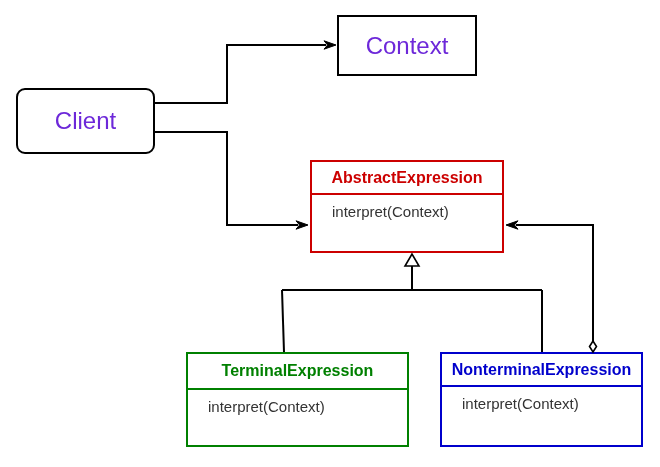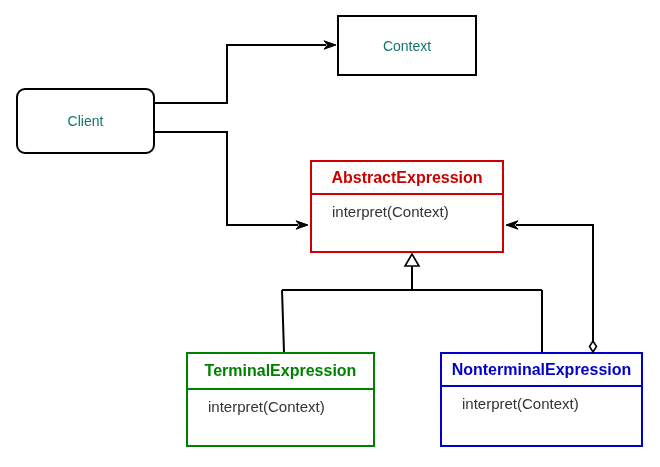--- a/index.html
+++ b/index.html
@@ -22,22 +22,22 @@
     position: absolute;
     background: #ffffff;
     box-sizing: border-box;
     z-index: 1;
   }
   .simple-node {
     border: 2px solid #000000;
     display: flex;
     align-items: center;
     justify-content: center;
-    font-size: 14px;
-    color: #0f766e;
+    font-size: 24px;
+    color: #6d28d9;
   }
   .class-node {
     border: 2px solid #000000; 
   }
   .class-title {
     box-sizing: border-box;
     height: 33px;
     display: flex;
     align-items: center;
     justify-content: center;
@@ -48,21 +48,21 @@
   .class-methods {
     padding: 7px 20px;
     font-size: 15px;
     color: #333333;
     line-height: 19px;
   }
   
   .node-client        { left: 16px;  top: 88px;  width: 139px; height: 66px; border-radius: 9px; }
   .node-context       { left: 337px; top: 15px;  width: 140px; height: 61px; }
   .node-abstract      { left: 310px; top: 160px; width: 194px; height: 93px; }
-  .node-terminal      { left: 186px; top: 352px; width: 189px; height: 95px; }
+  .node-terminal      { left: 186px; top: 352px; width: 223px; height: 95px; }
   .node-terminal .class-title { height: 36px; }
   .node-nonterminal   { left: 440px; top: 352px; width: 203px; height: 95px; }
   .edge { fill: none; stroke-width: 2; }
   .marker-hollow { fill: #ffffff; stroke-width: 1.6; }
 </style>
 </head>
 <body>
 
 <div class="canvas">
 

